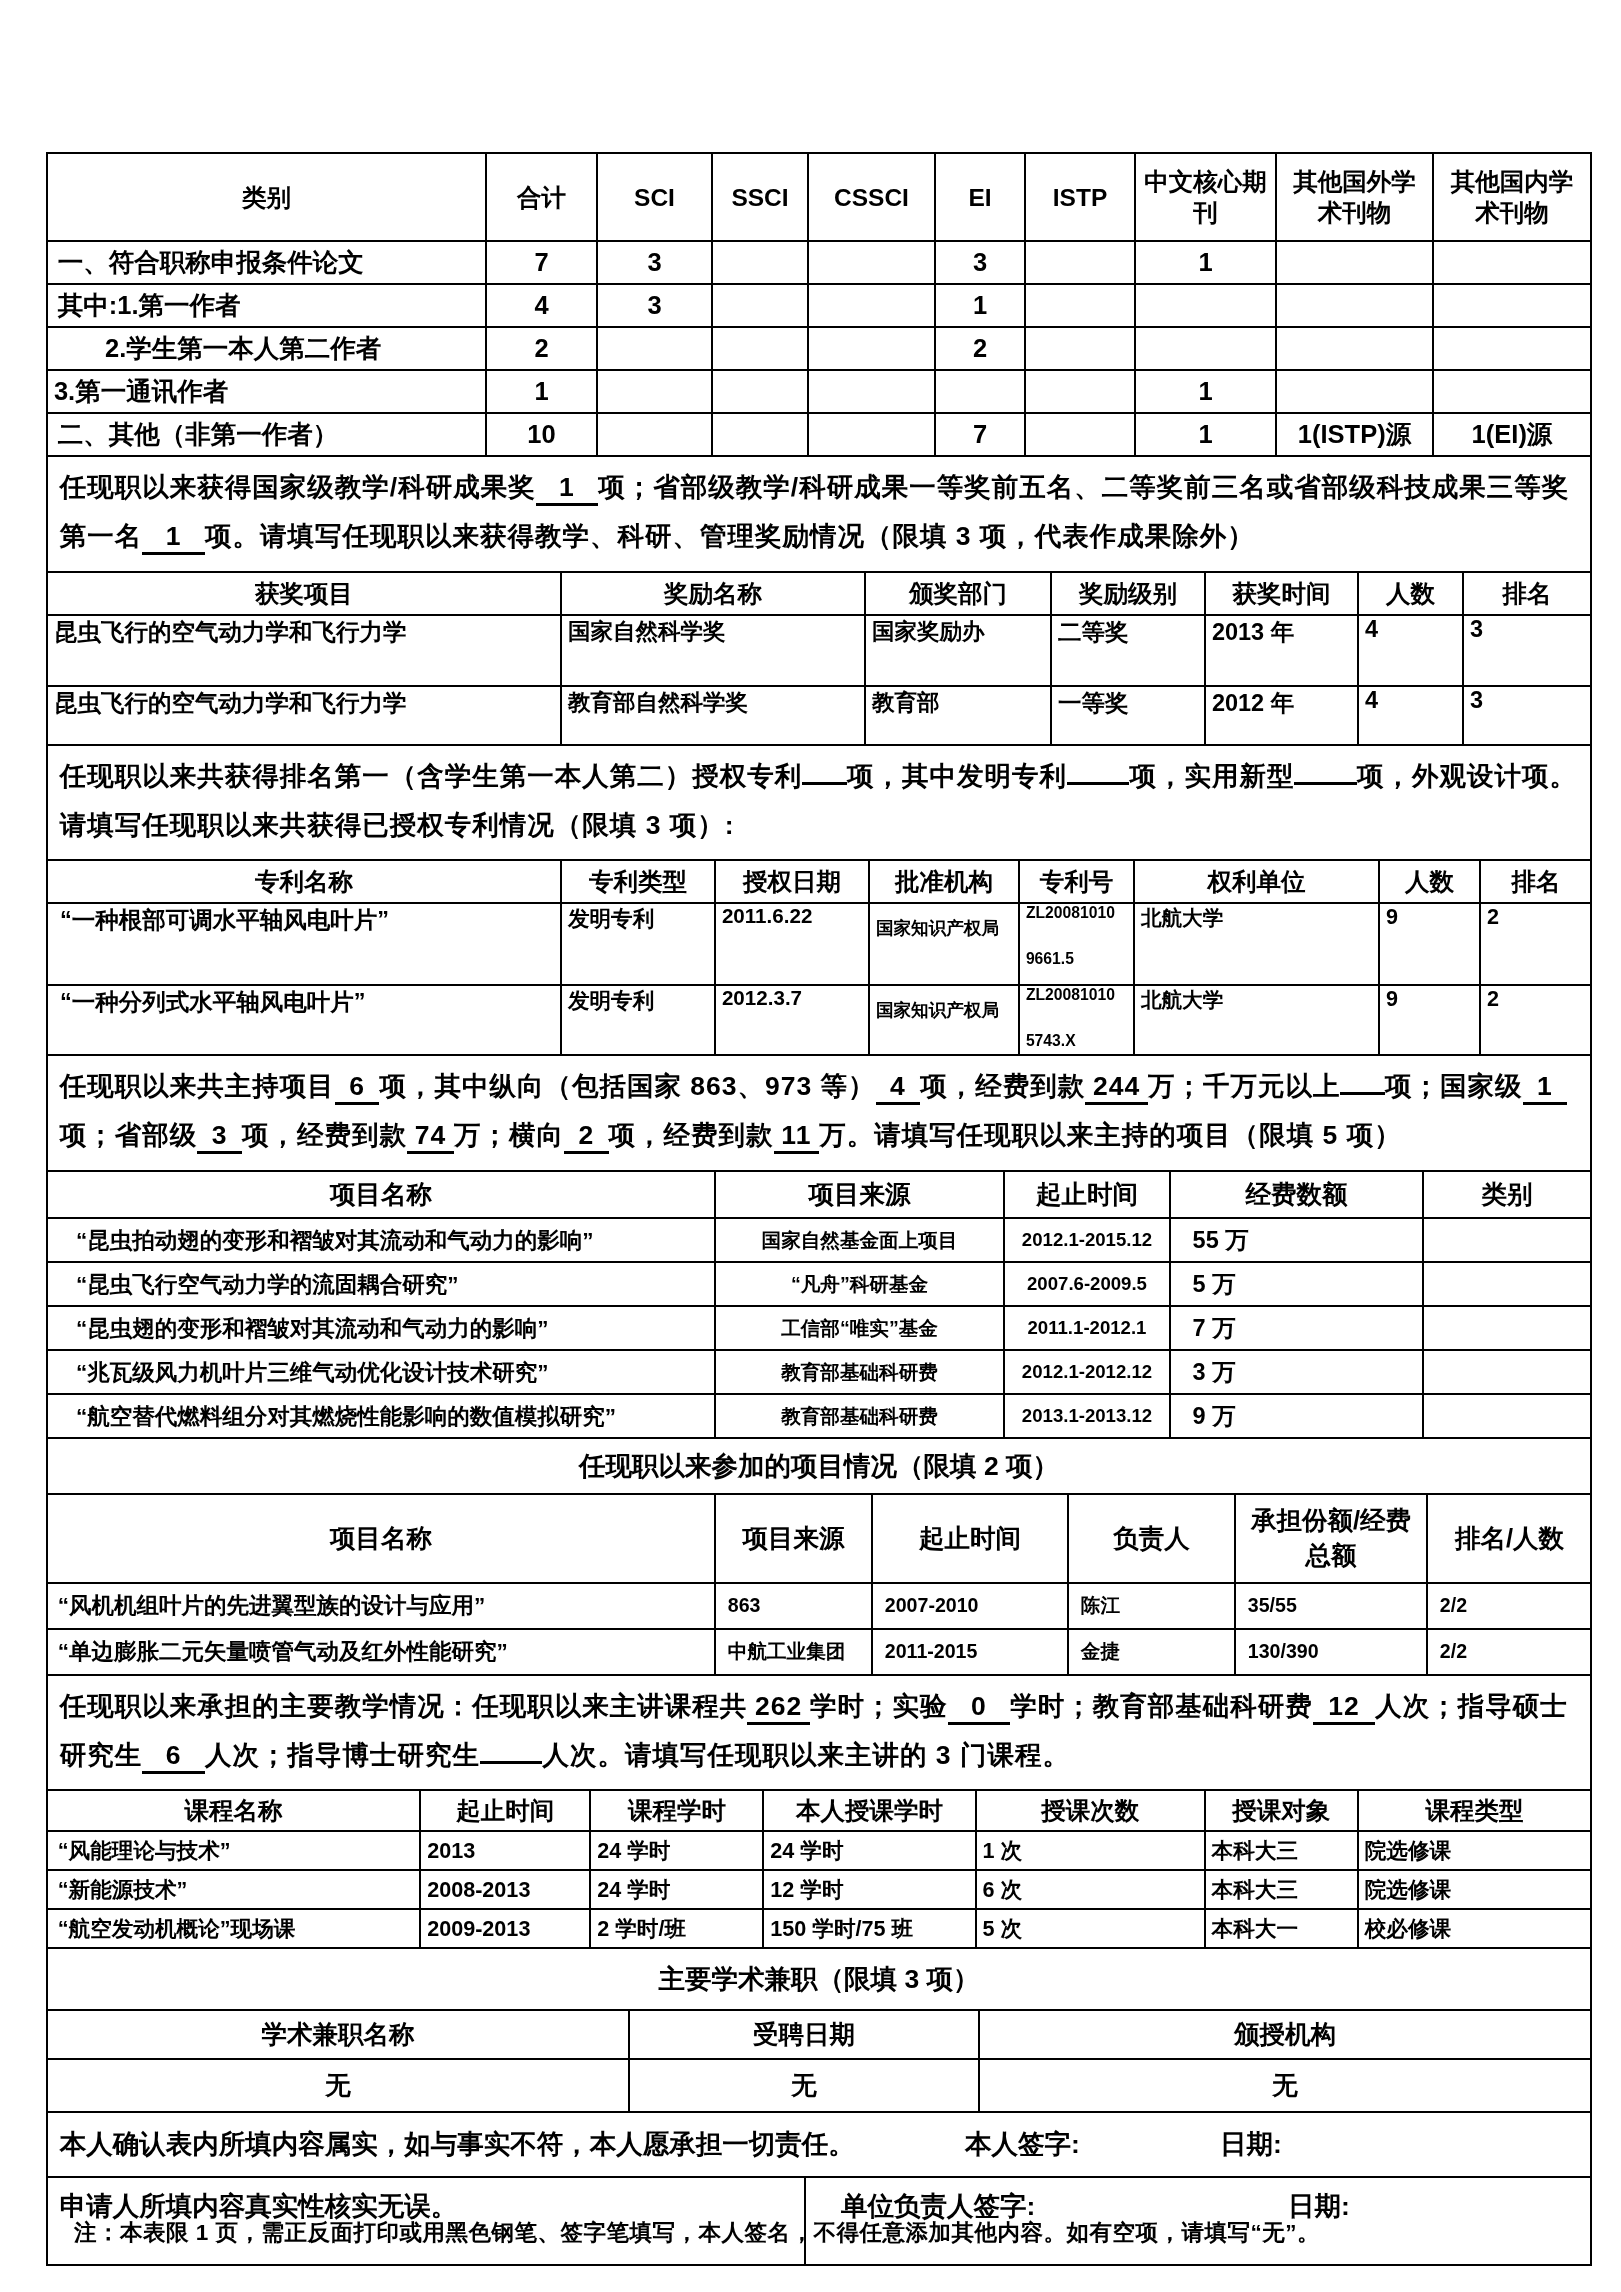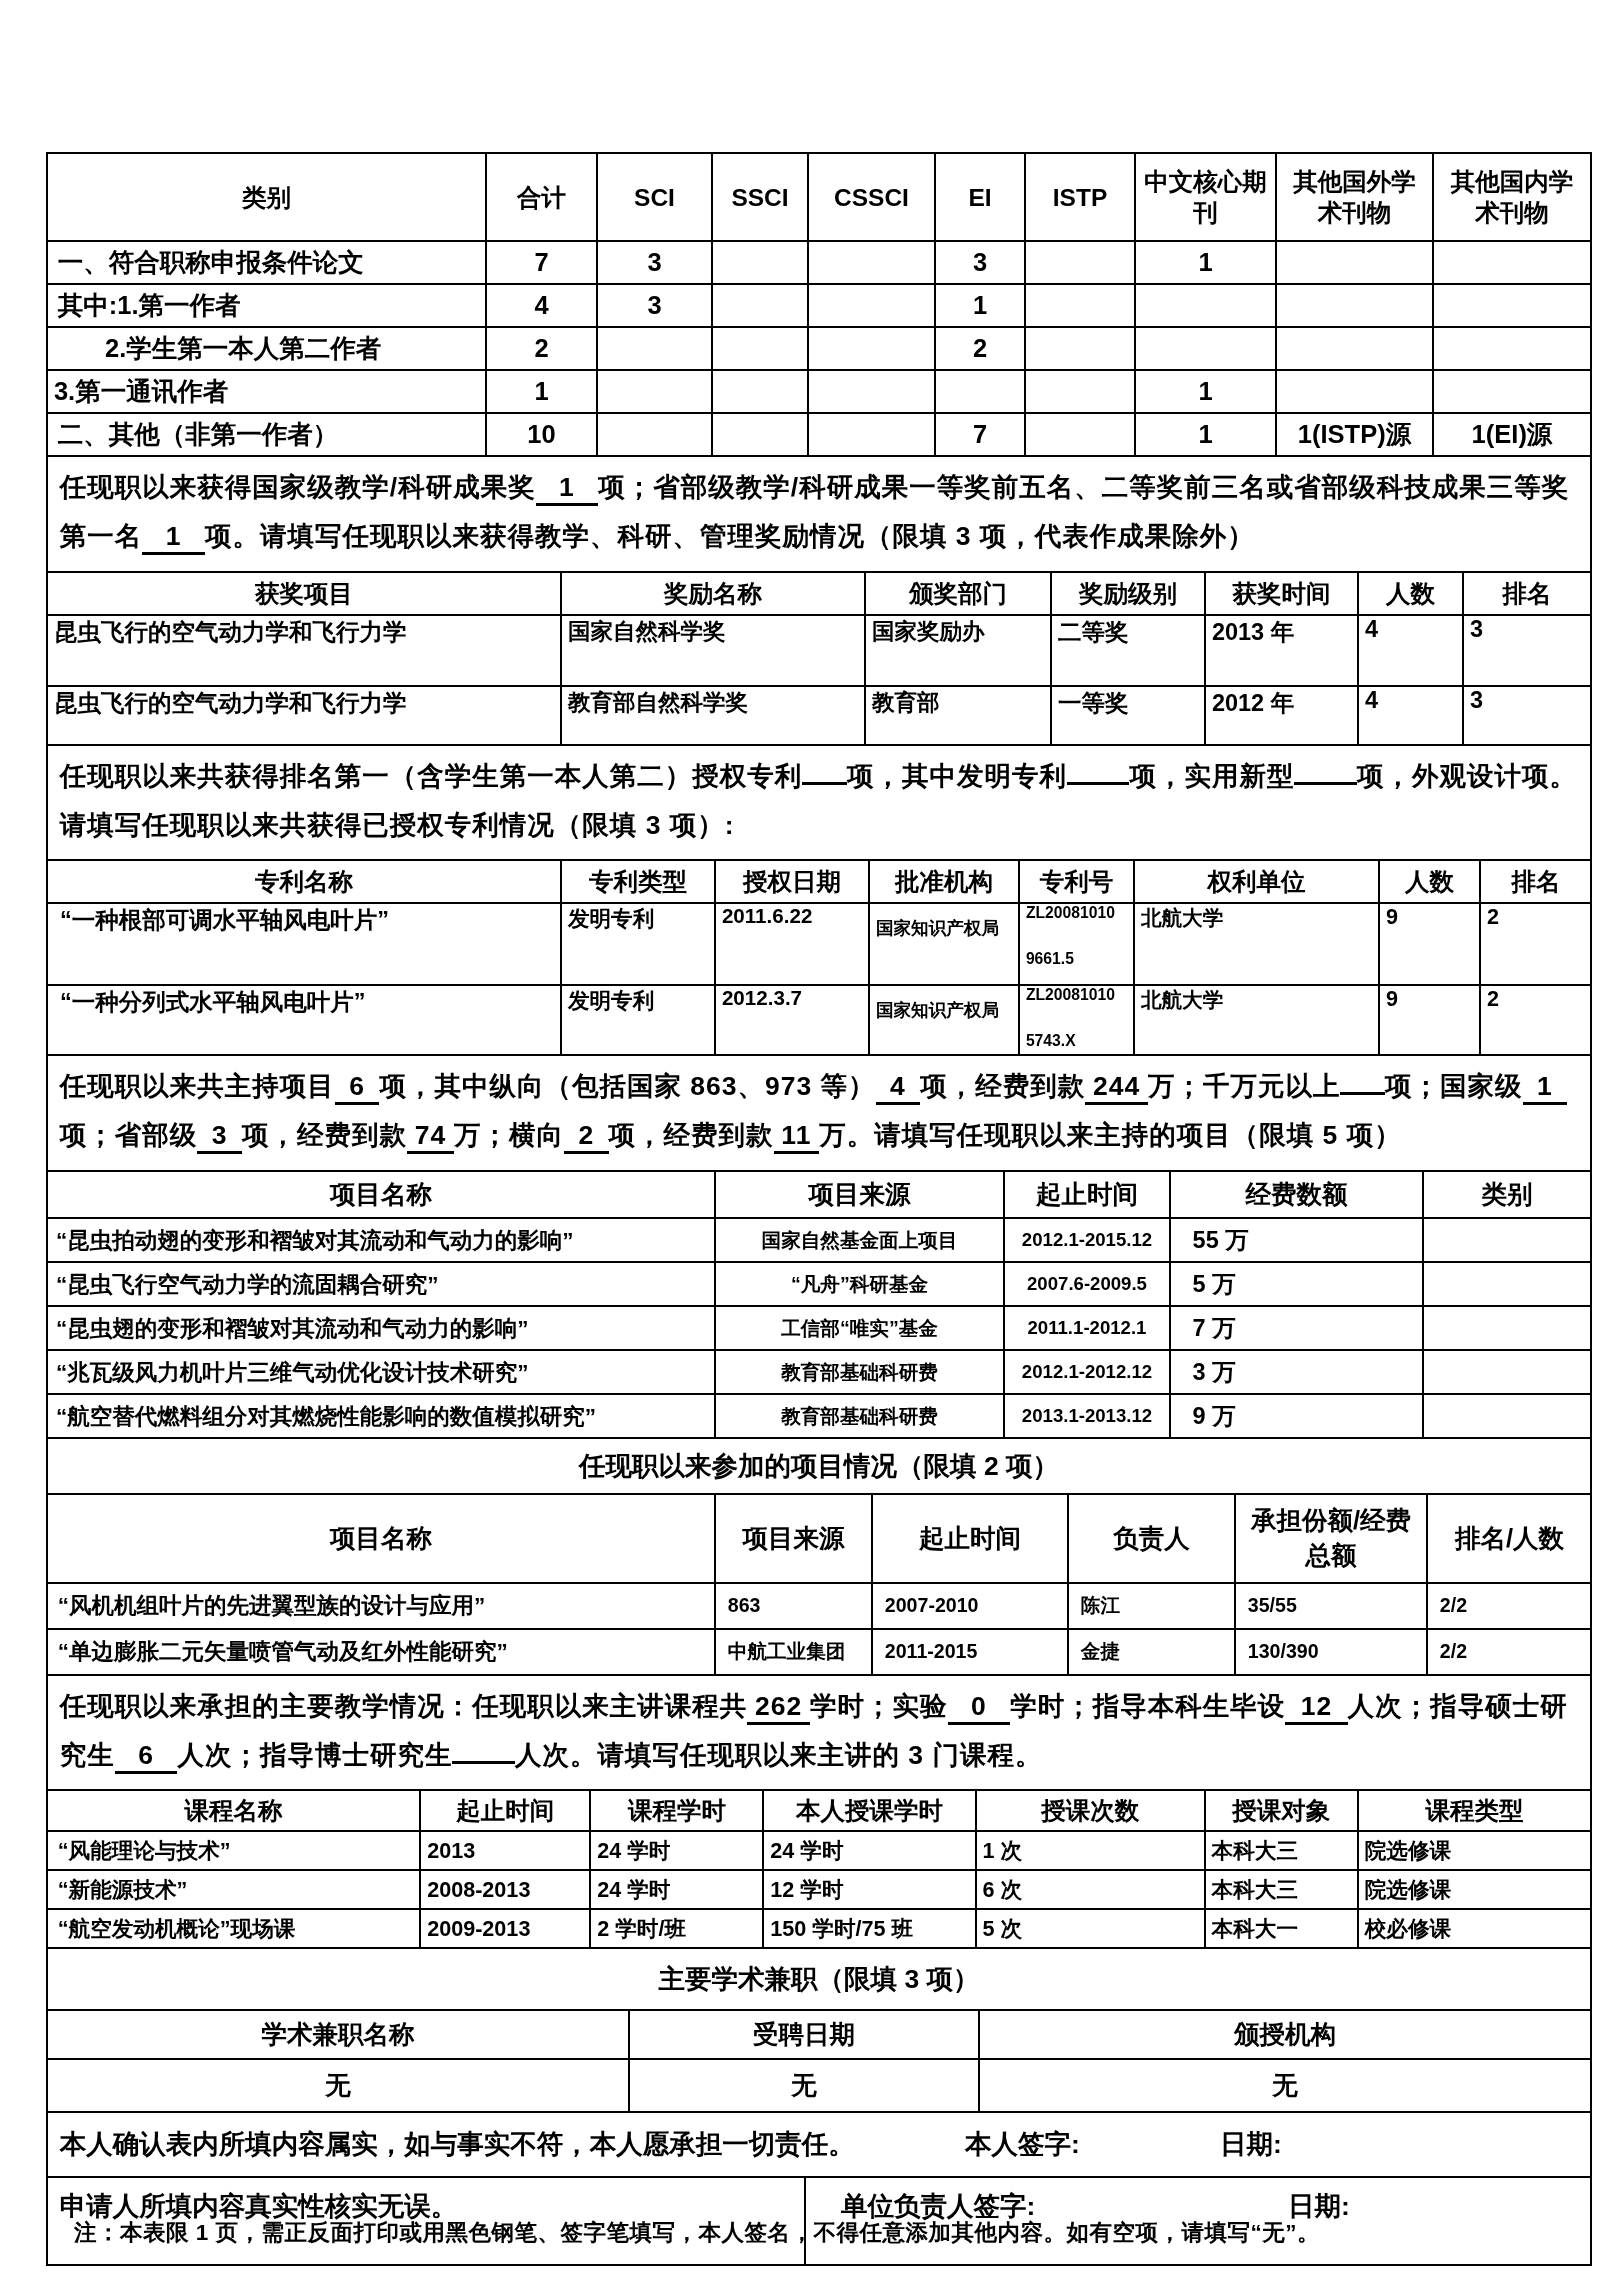--- a/index.html
+++ b/index.html
@@ -34,21 +34,21 @@
   .patents tr.hdr td{font-size:24.5px;text-align:center;height:41px;vertical-align:middle;padding:0 2px;}
   .patents td{vertical-align:top;padding-top:7.8px;font-size:21.6px;}
   .patents td.nm{font-size:23.5px;padding-left:12px;}
   .patents td.dt{font-size:20.6px;}
   .patents td.org{font-size:17.6px;padding-top:11.8px;}
   .pn{display:block;font-size:15.7px;}
   .pn2{margin-top:27.4px;}
   
   .projled tr.hdr td{font-size:25.5px;text-align:center;height:45px;vertical-align:middle;}
   .projled td{height:42px;vertical-align:middle;}
-  .projled td.nm{font-size:22.5px;padding-left:8px;}
+  .projled td.nm{font-size:22.5px;padding-left:28px;}
   .projled td.src{font-size:19.6px;text-align:center;}
   .projled td.dt{font-size:18.6px;text-align:center;}
   .projled td.amt{font-size:23.5px;padding-left:21.6px;}
   
   .projjoin tr.hdr td{font-size:25.5px;text-align:center;height:87px;vertical-align:middle;line-height:35px;}
   .projjoin td{height:44px;vertical-align:middle;}
   .projjoin td.nm{font-size:22.5px;padding-left:9.8px;}
   .projjoin td.sm{font-size:19.6px;padding-left:11.8px;}
   
   .courses tr.hdr td{font-size:24.5px;text-align:center;height:39px;vertical-align:middle;}
@@ -368,21 +368,21 @@
         <td class="sm">2011-2015</td>
         <td class="sm">金捷</td>
         <td class="sm">130/390</td>
         <td class="sm">2/2</td>
       </tr>
     </tbody>
       </table>
   </div>
 
   <div class="sec para">
-    <span>任现职以来承担的主要教学情况：任现职以来主讲课程共</span><span class="blank">262</span><span>学时；实验</span><span class="blank">0</span><span>学时；指导本科生毕设</span><span class="blank">12</span><span>人次；指导硕士研究生</span><span class="blank">6</span><span>人次；指导博士研究生</span><span class="blank"></span><span>人次。请填写任现职以来主讲的 3 门课程。</span>
+    <span>任现职以来承担的主要教学情况：任现职以来主讲课程共</span><span class="blank">262</span><span>学时；实验</span><span class="blank">0</span><span>学时；教育部基础科研费</span><span class="blank">12</span><span>人次；指导硕士研究生</span><span class="blank">6</span><span>人次；指导博士研究生</span><span class="blank"></span><span>人次。请填写任现职以来主讲的 3 门课程。</span>
   </div>
 
   <div class="sec">
     <table class="t courses">
       <colgroup>
           <col style="width:372px">
           <col style="width:170px">
           <col style="width:173px">
           <col style="width:212px">
           <col style="width:229px">

